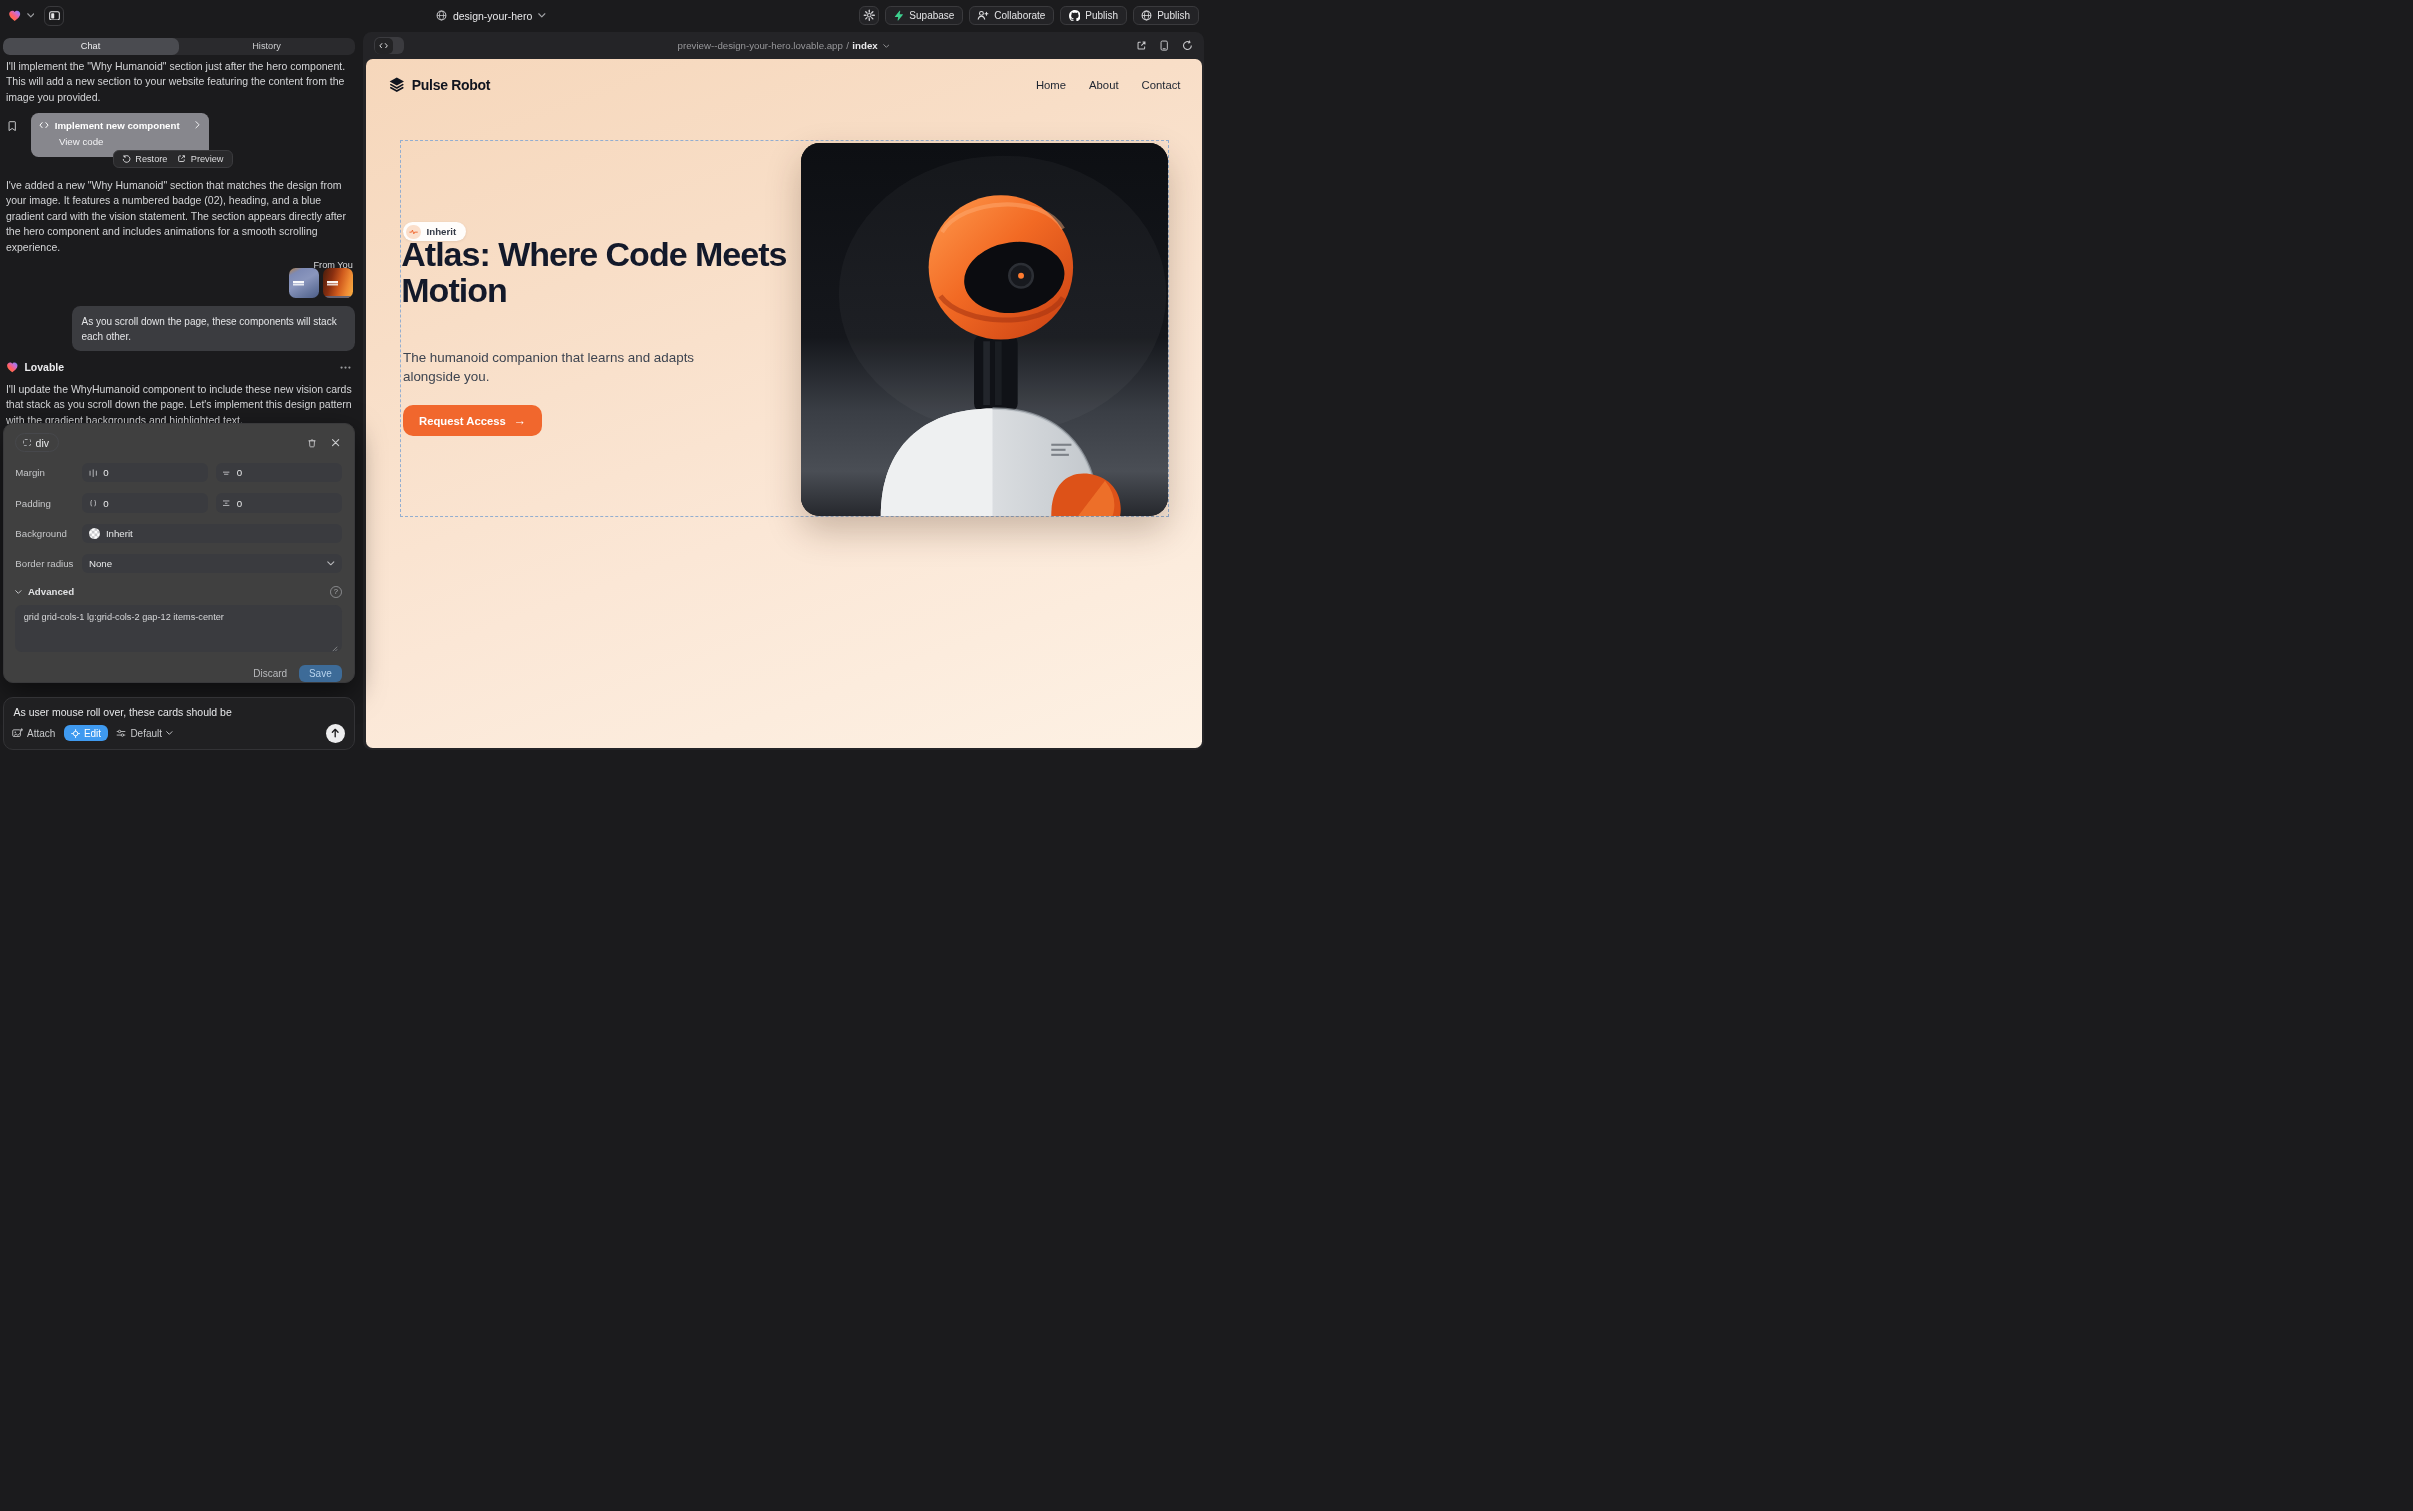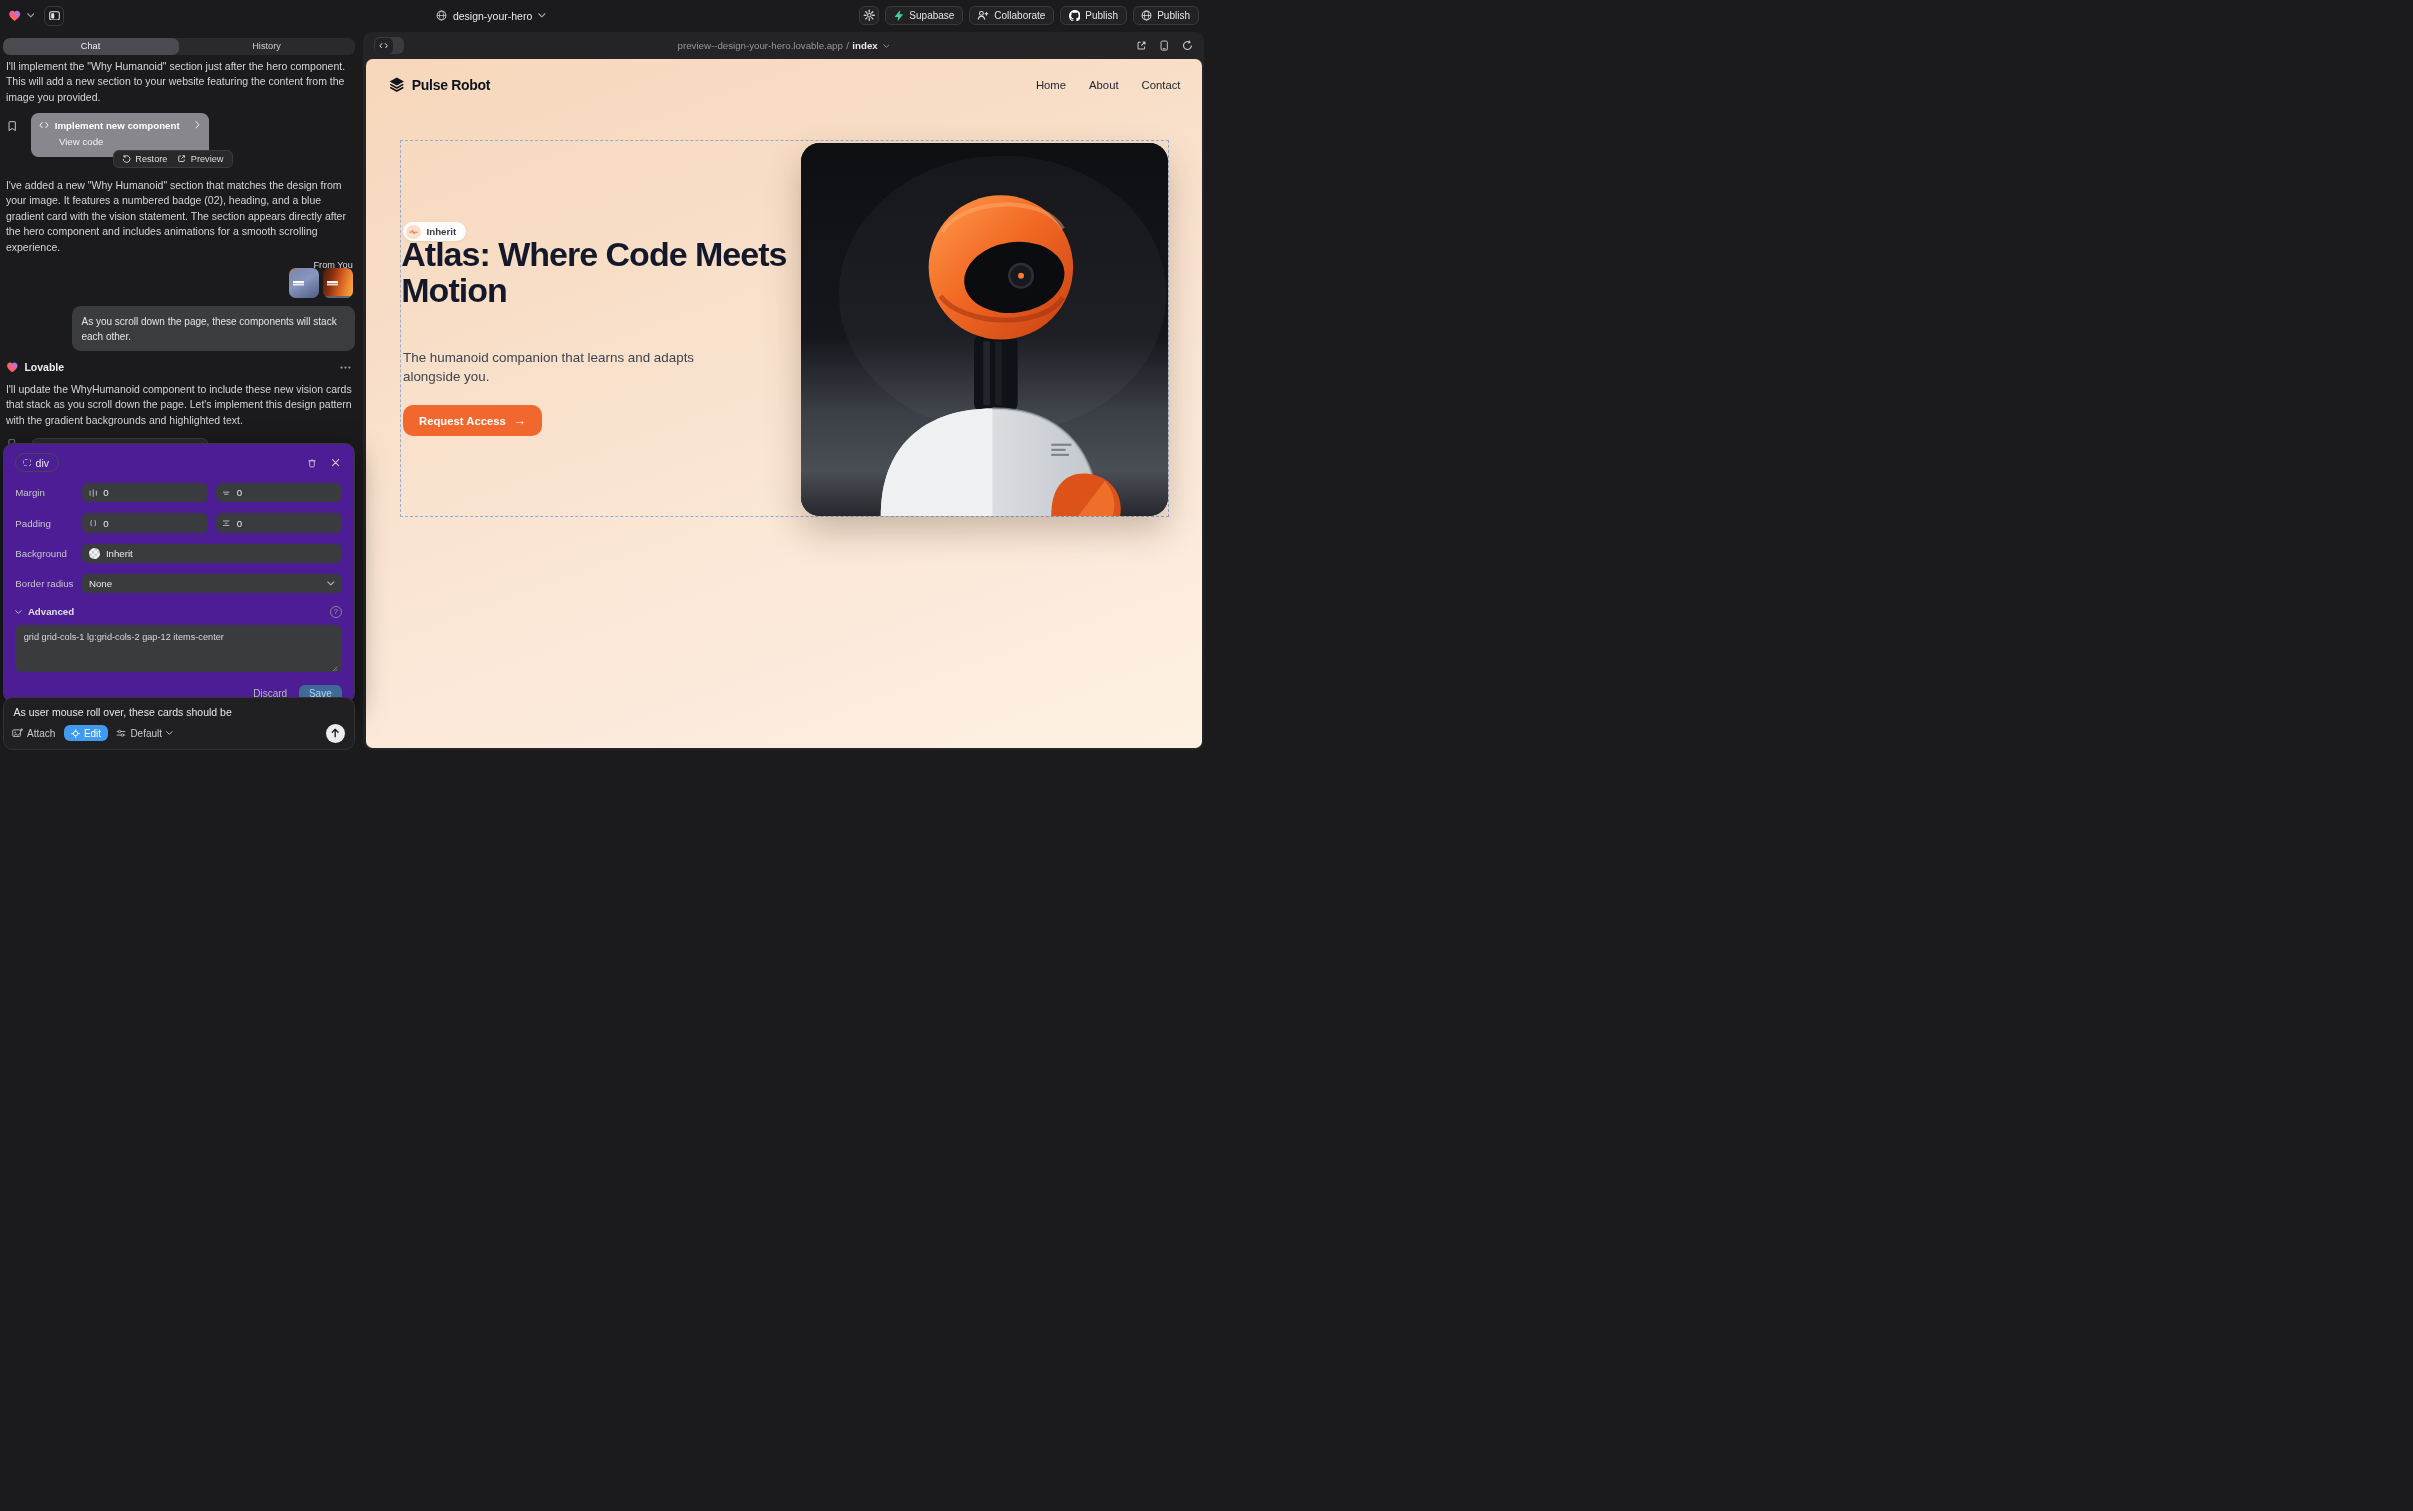--- a/index.html
+++ b/index.html
@@ -64,21 +64,21 @@
   .user-bubble { position:absolute; left:69px; top:269px; width:283px; background:#3b3c40; border-radius:8.4px; padding:7.6px 10px; font-size:10px; line-height:1.5; color:#e4e5e7; }
 
   .lovable-row { position:absolute; left:3.4px; right:3.4px; top:324px; display:flex; align-items:center; gap:5.9px; }
   .lovable-row .heart-sm svg { width:12.6px; height:12.6px; }
   .lovable-name { font-size:10.5px; font-weight:600; color:#ececee; flex:1; }
   .dots { color:#9b9c9e; cursor:pointer; }
 
   .sliver { position:absolute; left:28px; top:401px; width:178px; height:11.8px; background:#2a2a2c; border:0.8px solid #3a3a3d; border-bottom:none; border-radius:7.6px 7.6px 0 0; }
 
   
-  .inspector { position:absolute; left:2.5px; top:443px; width:352px; height:260px; background:#4c1d95; border:0.8px solid #39393b; border-radius:10px; box-shadow:0 10px 28.6px rgba(0,0,0,.55); padding:9.2px 11.8px; z-index:5; }
+  .inspector { position:absolute; left:2.5px; top:423px; width:352px; height:260px; background:#404040; border:0.8px solid #39393b; border-radius:10px; box-shadow:0 10px 28.6px rgba(0,0,0,.55); padding:9.2px 11.8px; z-index:5; }
   .insp-header { display:flex; align-items:center; }
   .el-chip { display:flex; align-items:center; gap:5px; border:0.8px solid #47484c; border-radius:839px; padding:2.5px 9.2px 2.5px 6.7px; }
   .dashed-sq { width:7.6px; height:7.6px; border:0.8px dashed #9fa0a3; border-radius:1.7px; }
   .el-tag { font-size:10.5px; color:#e9eaeb; }
   .insp-header .spacer { flex:1; }
   .icon-btn { background:none; border:none; color:#cbccce; cursor:pointer; display:flex; align-items:center; padding:1.7px; }
   .insp-header .icon-btn + .icon-btn { margin-left:10px; }
 
   .insp-row { display:flex; align-items:center; margin-top:11px; }
   .insp-label { width:67px; font-size:9.7px; color:#c6c7c9; flex:0 0 auto; }

